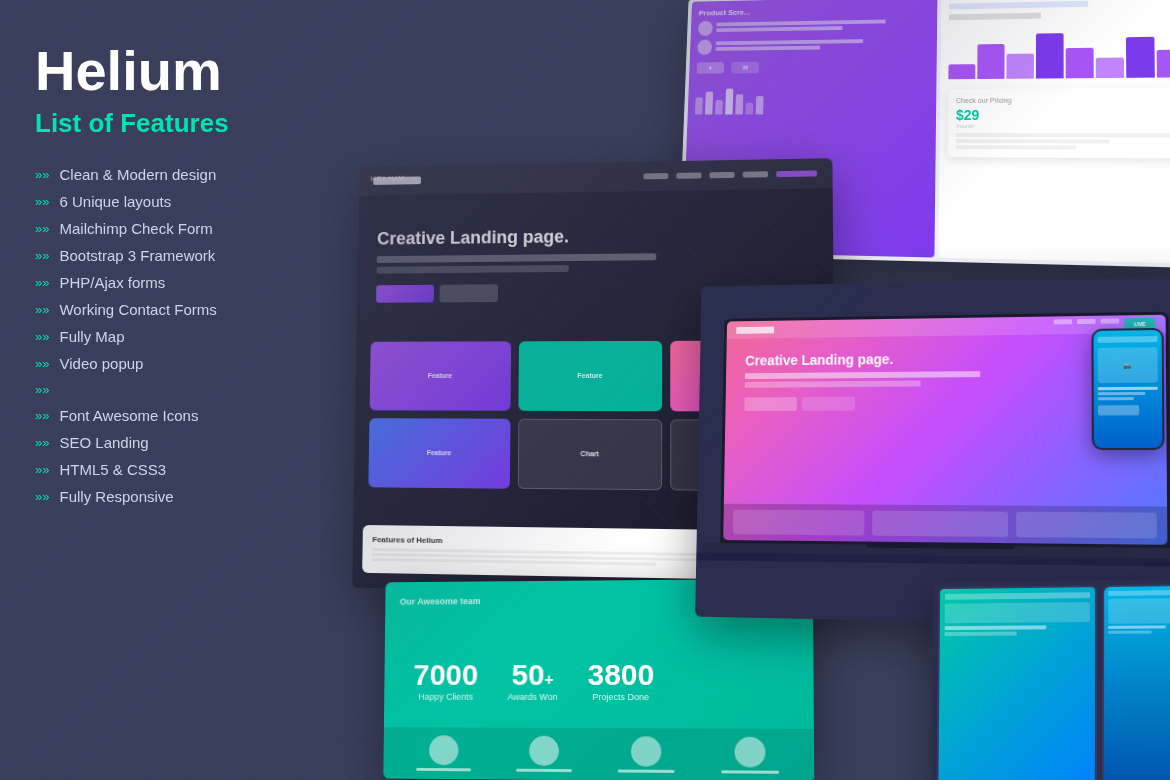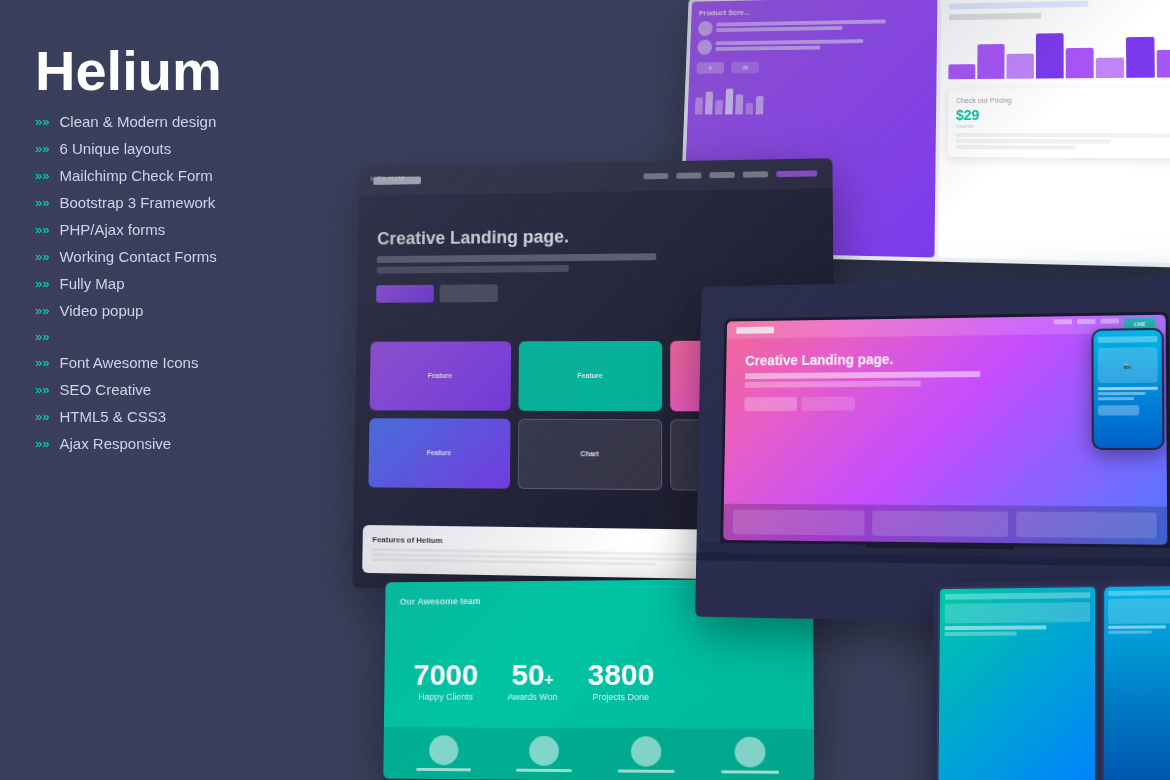--- a/index.html
+++ b/index.html
@@ -328,20 +328,21 @@
       letter-spacing: 1px;
     }
 
   </style>
 </head>
 <body>
 
 <div class="left-panel">
   <h1 class="brand-title">Helium</h1>
 
+  <h2 class="features-heading">List of Features</h2>
 
   <ul class="feature-list">
 
   <li>
         <span class="bullet">»»</span>
         <span>Clean &amp; Modern design</span>
       </li>
       <li>
         <span class="bullet">»»</span>
         <span>6 Unique layouts</span>
@@ -372,29 +373,29 @@
       </li>
       <li>
         <span class="bullet">»»</span>
       </li>
       <li>
         <span class="bullet">»»</span>
         <span>Font Awesome Icons</span>
       </li>
       <li>
         <span class="bullet">»»</span>
-        <span>SEO Creative</span>
+        <span>SEO Landing</span>
       </li>
       <li>
         <span class="bullet">»»</span>
         <span>HTML5 &amp; CSS3</span>
       </li>
       <li>
         <span class="bullet">»»</span>
-        <span>Ajax Responsive</span>
+        <span>Fully Responsive</span>
       </li>
     </ul>
 </div>
 
 <div class="screenshots-area">
 
   <div class="mock-container mock-top-right">
     <div class="product-screens">
       <div class="product-screen-left">
         <div class="product-title-bar">Product Scre...</div>

